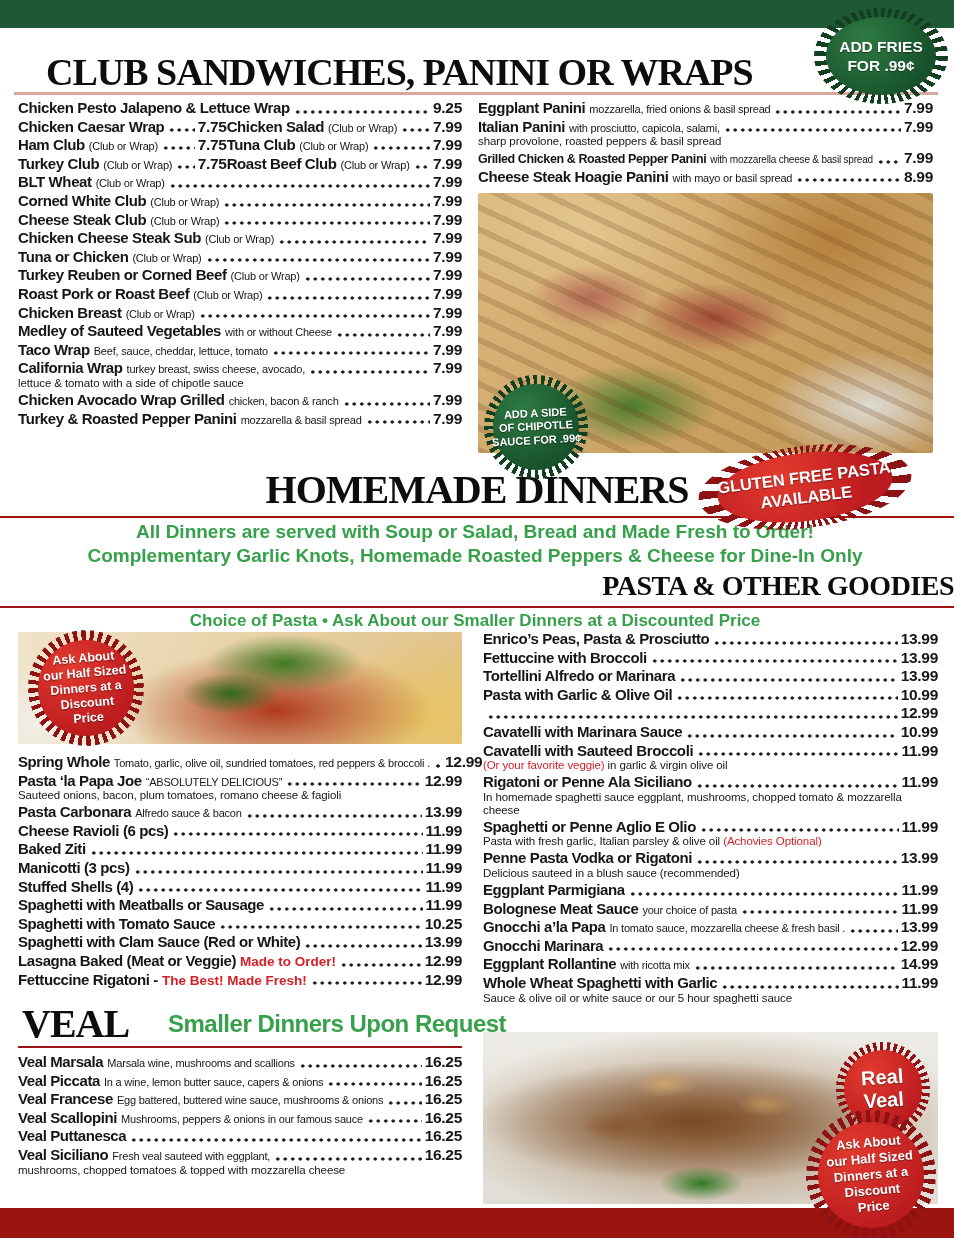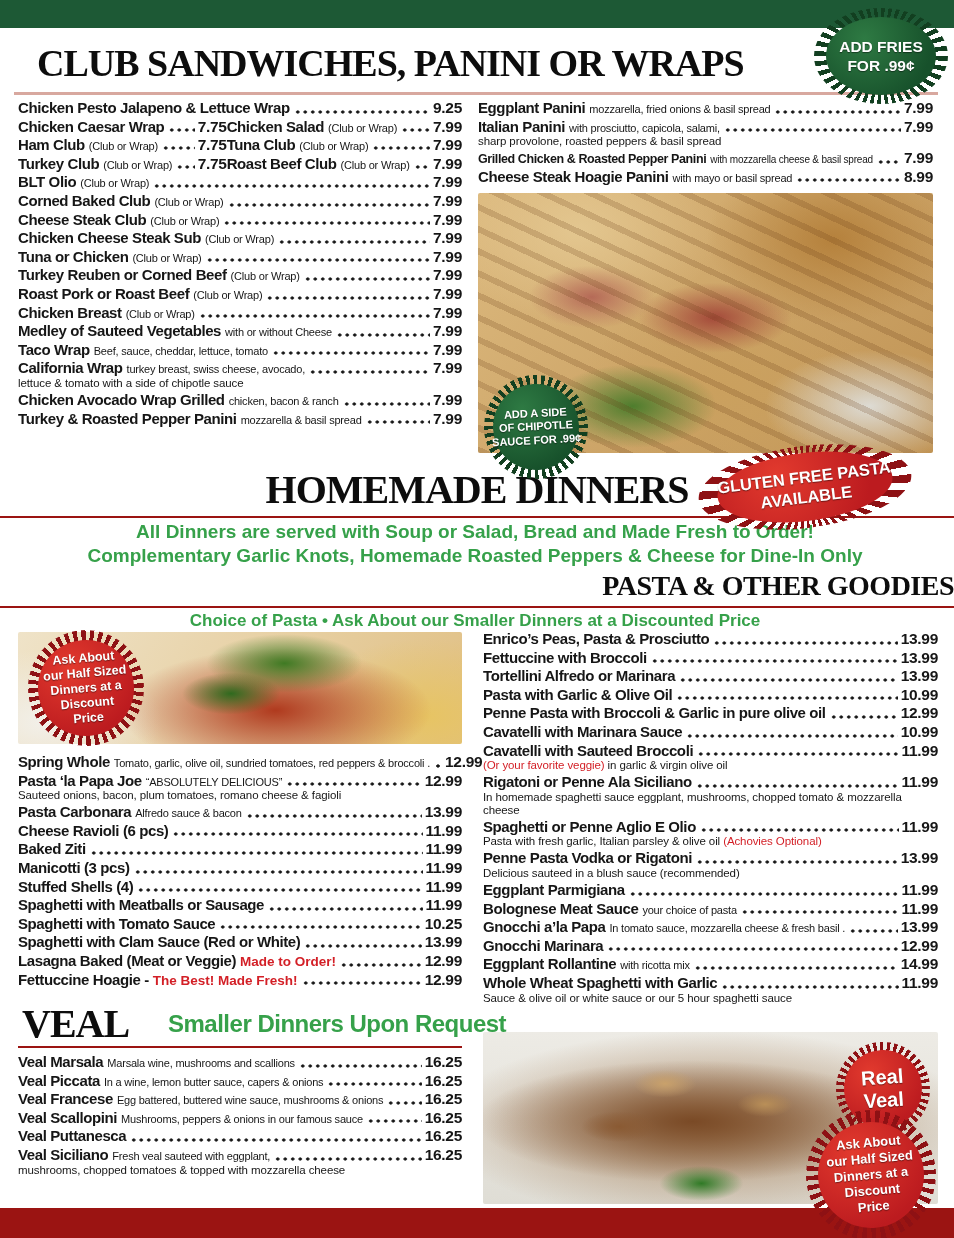--- a/index.html
+++ b/index.html
@@ -3,21 +3,21 @@
 <meta charset="utf-8">
 <style>
   html,body{margin:0;padding:0;background:#888;}
   .page{position:relative;width:954px;height:1238px;background:#ffffff;overflow:hidden;
         font-family:"Liberation Sans",sans-serif;color:#161616;margin:0 auto;}
   .abs{position:absolute;}
   
   .topbar{position:absolute;top:0;left:0;width:954px;height:28px;background:#1d5935;}
   .botbar{position:absolute;bottom:0;left:0;width:954px;height:30px;background:#9b1412;}
   
-  .title{position:absolute;top:34px;left:30px;margin:7px;font-family:"Liberation Serif",serif;
+  .title{position:absolute;top:34px;left:30px;margin:16px;font-family:"Liberation Serif",serif;
          font-weight:900;font-size:38px;letter-spacing:-1px;color:#0d0d0d;white-space:nowrap;}
   .underline{position:absolute;top:92px;left:14px;width:924px;height:3px;background:#d8a89f;}
   .h-dinners{position:absolute;top:466px;left:0;width:954px;margin:0;text-align:center;
              font-family:"Liberation Serif",serif;font-weight:900;font-size:40px;letter-spacing:-1px;color:#0d0d0d;}
   .h-pasta{position:absolute;top:570px;left:0;width:954px;margin:0;text-align:right;
            font-family:"Liberation Serif",serif;font-weight:900;font-size:28px;letter-spacing:-0.5px;color:#0d0d0d;}
   .h-veal{position:absolute;top:1000px;left:22px;margin:0;font-family:"Liberation Serif",serif;
           font-weight:900;font-size:40px;letter-spacing:-1px;color:#0d0d0d;}
   .hrline{position:absolute;height:2px;background:#9b1412;}
   .hr1{top:516px;left:0;width:954px;}
@@ -175,32 +175,32 @@
               <span class="dots"></span>
               <span class="pr">7.99</span>
             </div>
           </div>
         </div>
       </div>
     <div>
 
         <div class="row">
           <div class="line">
-            <span class="nm">BLT Olio</span>
+            <span class="nm">BLT Wheat</span>
             <span class="nt">(Club or Wrap)</span>
 
             <span class="dots"></span>
             <span class="pr">7.99</span>
           </div>
 
         </div>
 
         <div class="row">
           <div class="line">
-            <span class="nm">Corned Baked Club</span>
+            <span class="nm">Corned White Club</span>
             <span class="nt">(Club or Wrap)</span>
 
             <span class="dots"></span>
             <span class="pr">7.99</span>
           </div>
 
         </div>
 
         <div class="row">
           <div class="line">
@@ -526,21 +526,21 @@
 
             <span class="rd">Made to Order!</span>
             <span class="dots"></span>
             <span class="pr">12.99</span>
           </div>
 
         </div>
 
         <div class="row">
           <div class="line">
-            <span class="nm">Fettuccine Hoagie -</span>
+            <span class="nm">Fettuccine Rigatoni -</span>
 
             <span class="rd">The Best! Made Fresh!</span>
             <span class="dots"></span>
             <span class="pr">12.99</span>
           </div>
 
         </div>
       </div>
   </div>
 
@@ -582,21 +582,20 @@
             <span class="nm">Pasta with Garlic &amp; Olive Oil</span>
 
             <span class="dots"></span>
             <span class="pr">10.99</span>
           </div>
 
         </div>
 
         <div class="row">
           <div class="line">
-            <span class="nm">Penne Pasta with Broccoli &amp; Garlic in pure olive oil</span>
 
             <span class="dots"></span>
             <span class="pr">12.99</span>
           </div>
 
         </div>
 
         <div class="row">
           <div class="line">
             <span class="nm">Cavatelli with Marinara Sauce</span>

